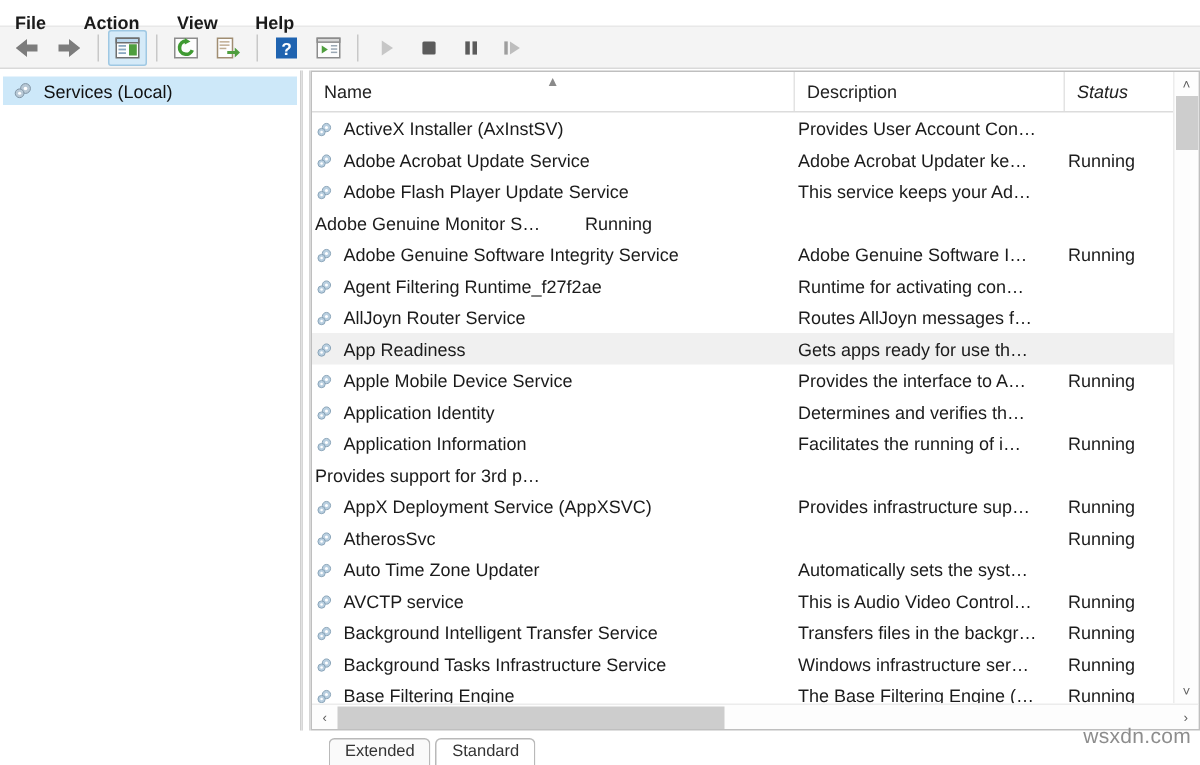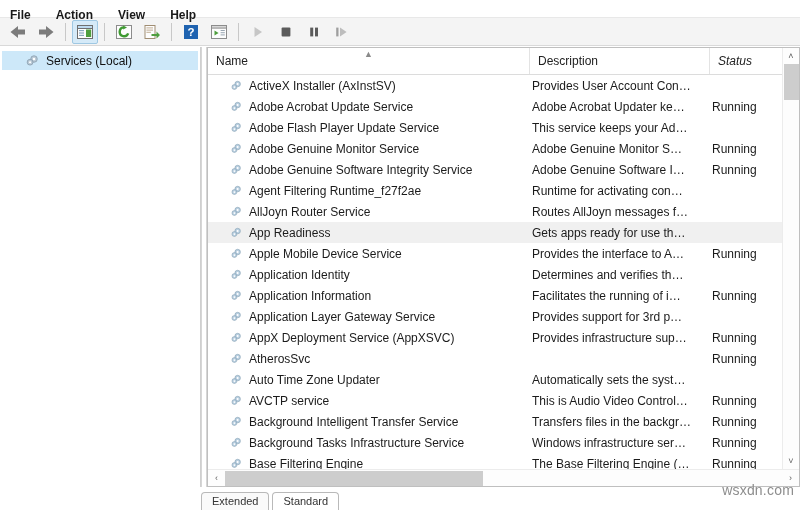--- a/index.html
+++ b/index.html
@@ -76,21 +76,21 @@
     border-left: none;
     border-bottom: none;
     position: relative;
     padding-top: 4px;
   }
   .tree-item {
     display: flex;
     align-items: center;
     height: 19px;
     margin: 0 2px;
-    padding-left: 23px;
+    padding-left: 6px;
     font-size: 12px;
     color: #111;
     white-space: nowrap;
   }
   .tree-item.selected { background: #cde8f9; }
   .tree-label { margin-left: 6px; }
 
   .splitter {
     width: 6px;
     background: #ffffff;
@@ -151,22 +151,22 @@
     height: 21px;
     align-items: center;
     font-size: 12px;
     color: #1b1b1b;
     white-space: nowrap;
   }
   .row.hover { background: #f0f0f0; }
   .c-name {
     width: 322px;
     display: flex;
-    align-items: flex-start;
-    padding-left: 22px;
+    align-items: flex-end;
+    padding-left: 2px;
     overflow: hidden;
   }
   .c-name .label { margin-left: 6px; overflow: hidden; text-overflow: ellipsis; }
   .c-desc {
     width: 180px;
     padding-left: 2px;
     overflow: hidden;
   }
   .c-status { flex: 1; padding-left: 2px; overflow: hidden; }
 
@@ -216,21 +216,21 @@
     background: #cdcdcd;
   }
 
   
   .tabstrip {
     position: absolute;
     left: 0; top: 492px;
     width: 800px; height: 18px;
     display: flex;
     align-items: center;
-    padding-left: 0;
+    padding-left: 18px;
     background: #ffffff;
   }
   .tabstrip .tab {
     height: 18px;
     border: 1px solid #b9b9b9;
     border-bottom: none;
     border-radius: 4px 4px 0 0;
     background: #fafafa;
     margin-right: 3px;
     font-size: 11px;
@@ -442,33 +442,20 @@
       <circle cx="9.4" cy="6.2" r="1.25" fill="#ffffff"></circle>
       <circle cx="5.4" cy="9.9" r="1.05" fill="#ffffff"></circle>
     </svg>
                 </span>
                 <span class="label">Adobe Flash Player Update Service</span>
               </div>
               <div class="c-desc">This service keeps your Ad…</div>
               <div class="c-status"></div>
             </div>
             <div class="row">
-              <div class="c-name">
-                <span>
-                  <svg class="gear-svg" width="13" height="13" viewBox="0 0 16 16">
-      <g fill="#b9cfe0" stroke="#7f9bb0" stroke-width="0.7">
-        <circle cx="9.4" cy="6.2" r="3.4"></circle>
-        <circle cx="5.4" cy="9.9" r="3.0"></circle>
-      </g>
-      <circle cx="9.4" cy="6.2" r="1.25" fill="#ffffff"></circle>
-      <circle cx="5.4" cy="9.9" r="1.05" fill="#ffffff"></circle>
-    </svg>
-                </span>
-                <span class="label">Adobe Genuine Monitor Service</span>
-              </div>
               <div class="c-desc">Adobe Genuine Monitor S…</div>
               <div class="c-status">Running</div>
             </div>
             <div class="row">
               <div class="c-name">
                 <span>
                   <svg class="gear-svg" width="13" height="13" viewBox="0 0 16 16">
       <g fill="#b9cfe0" stroke="#7f9bb0" stroke-width="0.7">
         <circle cx="9.4" cy="6.2" r="3.4"></circle>
         <circle cx="5.4" cy="9.9" r="3.0"></circle>
@@ -578,33 +565,20 @@
       <circle cx="9.4" cy="6.2" r="1.25" fill="#ffffff"></circle>
       <circle cx="5.4" cy="9.9" r="1.05" fill="#ffffff"></circle>
     </svg>
                 </span>
                 <span class="label">Application Information</span>
               </div>
               <div class="c-desc">Facilitates the running of i…</div>
               <div class="c-status">Running</div>
             </div>
             <div class="row">
-              <div class="c-name">
-                <span>
-                  <svg class="gear-svg" width="13" height="13" viewBox="0 0 16 16">
-      <g fill="#b9cfe0" stroke="#7f9bb0" stroke-width="0.7">
-        <circle cx="9.4" cy="6.2" r="3.4"></circle>
-        <circle cx="5.4" cy="9.9" r="3.0"></circle>
-      </g>
-      <circle cx="9.4" cy="6.2" r="1.25" fill="#ffffff"></circle>
-      <circle cx="5.4" cy="9.9" r="1.05" fill="#ffffff"></circle>
-    </svg>
-                </span>
-                <span class="label">Application Layer Gateway Service</span>
-              </div>
               <div class="c-desc">Provides support for 3rd p…</div>
               <div class="c-status"></div>
             </div>
             <div class="row">
               <div class="c-name">
                 <span>
                   <svg class="gear-svg" width="13" height="13" viewBox="0 0 16 16">
       <g fill="#b9cfe0" stroke="#7f9bb0" stroke-width="0.7">
         <circle cx="9.4" cy="6.2" r="3.4"></circle>
         <circle cx="5.4" cy="9.9" r="3.0"></circle>

